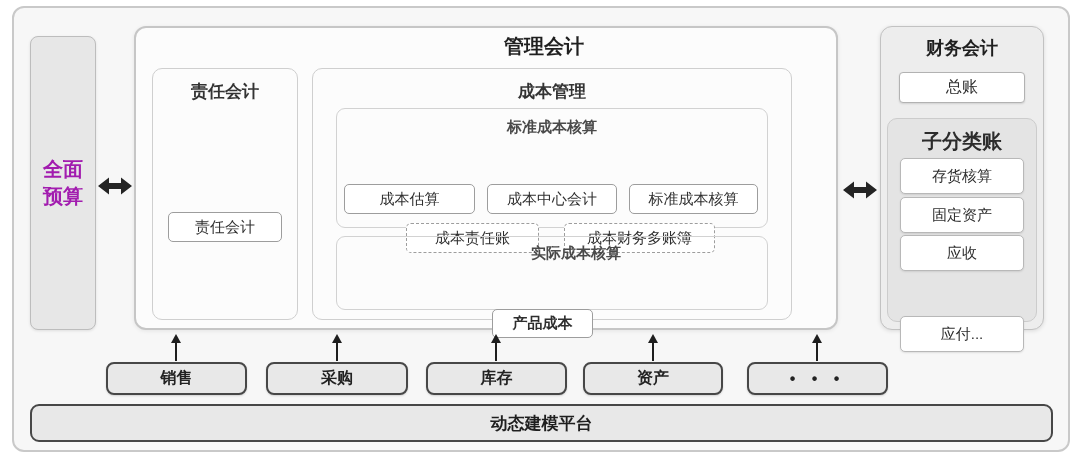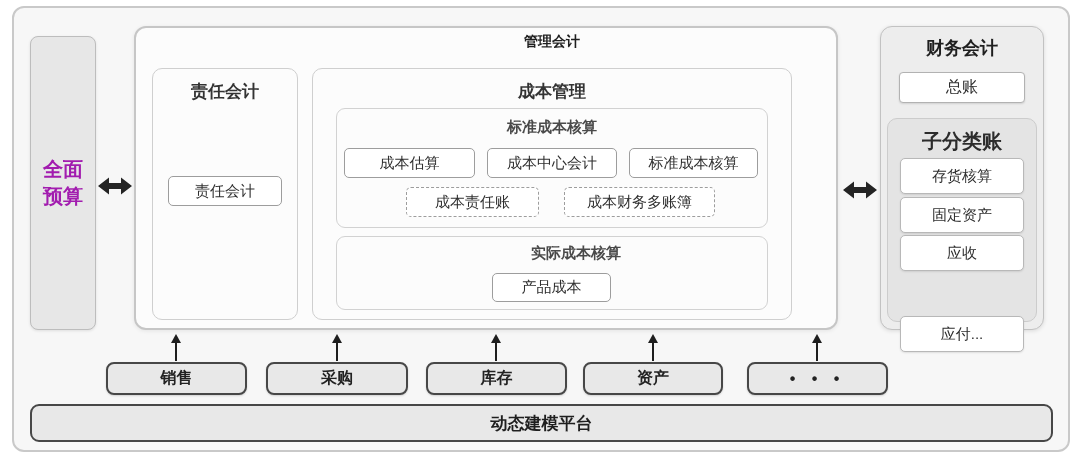--- a/index.html
+++ b/index.html
@@ -12,46 +12,46 @@
 
   
   .budget-box{left:30px;top:36px;width:66px;height:294px;background:#e7e7e7;
     border:1px solid #bdbdbd;border-radius:8px;display:flex;align-items:center;justify-content:center;
     font-size:20px;font-weight:bold;color:#a21caf;white-space:pre-line;text-align:center;line-height:1.35;
     box-shadow:0 1px 3px rgba(0,0,0,.10);}
 
   
   .mgmt-box{left:134px;top:26px;width:704px;height:304px;background:#fcfcfc;
     border:2px solid #c6c6c6;border-radius:12px;box-shadow:0 1px 4px rgba(0,0,0,.08);}
-  .mgmt-title{left:134px;top:33px;width:820px;text-align:center;font-size:14px;font-weight:bold;color:#1f1f1f;margin-left:8px;}
+  .mgmt-title{left:134px;top:33px;width:820px;text-align:center;font-size:20px;font-weight:bold;color:#1f1f1f;}
 
   .section-box{background:transparent;border:1.5px solid #cfcfcf;border-radius:10px;}
   .resp-box{left:152px;top:68px;width:146px;height:252px;}
   .section-title{text-align:center;font-weight:bold;font-size:17px;color:#333;}
   .resp-title{left:152px;top:80px;width:146px;}
   .cost-box{left:312px;top:68px;width:480px;height:252px;}
   .cost-title{left:312px;top:80px;width:480px;}
 
   .sub-box{background:transparent;border:1.5px solid #d2d2d2;border-radius:9px;}
   .std-box{left:336px;top:108px;width:432px;height:120px;}
   .sub-title{text-align:center;font-weight:bold;font-size:15px;color:#4a4a4a;}
   .std-title{left:336px;top:118px;width:432px;}
   .actual-box{left:336px;top:236px;width:432px;height:74px;}
   .actual-title{left:336px;top:244px;width:432px;padding-left:48px;}
 
   .leaf{background:#ffffff;border:1.5px solid #9d9d9d;border-radius:5px;
-    display:flex;align-items:center;justify-content:center;font-size:15px;color:#2f2f2f;}
+    display:flex;align-items:center;justify-content:center;font-size:15px;color:#2f2f2f;margin-top:36px;}
   .leaf.dashed{border:1.5px dashed #9d9d9d;}
   .resp-item{left:168px;top:176px;width:114px;height:30px;}
   .std-b1{left:344px;top:148px;width:131px;height:30px;}
   .std-b2{left:487px;top:148px;width:130px;height:30px;}
   .std-b3{left:629px;top:148px;width:129px;height:30px;}
   .std-d1{left:406px;top:187px;width:133px;height:30px;}
   .std-d2{left:564px;top:187px;width:151px;height:30px;}
-  .actual-item{left:492px;top:273px;width:119px;height:29px;}
+  .actual-item{left:492px;top:273px;width:101px;height:29px;font-weight:bold;}
 
   
   .fin-box{left:880px;top:26px;width:164px;height:304px;background:#ededed;
     border:1px solid #c2c2c2;border-radius:12px;box-shadow:0 1px 4px rgba(0,0,0,.12);}
   .fin-title{left:880px;top:36px;width:164px;text-align:center;font-size:18px;font-weight:bold;color:#1f1f1f;}
   .gl-box{left:899px;top:72px;width:126px;height:31px;background:#fff;border:1.5px solid #b2b2b2;
     border-radius:4px;display:flex;align-items:center;justify-content:center;font-size:16px;
     box-shadow:0 1px 2px rgba(0,0,0,.12);}
   .subledger-box{left:887px;top:118px;width:150px;height:204px;background:#e4e4e4;
     border:1px solid #cccccc;border-radius:10px;}

